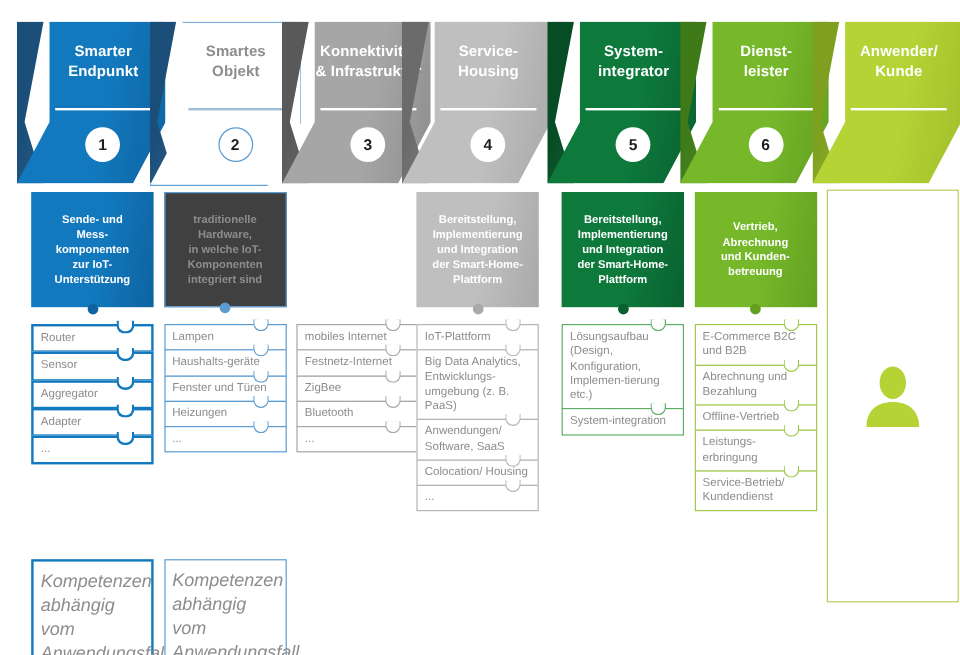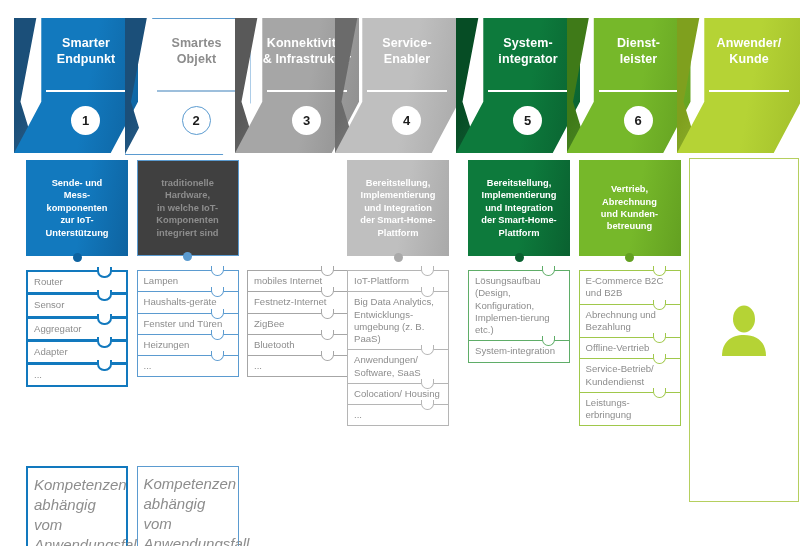--- a/index.html
+++ b/index.html
@@ -175,21 +175,21 @@
         <div class="pitem" style="border: 1px solid rgb(166, 166, 166);">Bluetooth<div class="notch" style="border-color: rgb(166, 166, 166); border-width: 0px 1px 1px;"></div></div>
         <div class="pitem" style="border: 1px solid rgb(166, 166, 166);">...<div class="notch" style="border-color: rgb(166, 166, 166); border-width: 0px 1px 1px;"></div></div>
       </div>
     </div>
     <div class="col" style="left: 335px;">
       <div class="chev-wrap">
         <div class="chev-wedge" style="background: linear-gradient(120deg, rgb(107, 107, 107) 0%, rgb(107, 107, 107) 55%, rgb(127, 127, 127) 100%);"></div>
         <div class="chev-body" style="background: linear-gradient(100deg, rgb(191, 191, 191) 0%, rgb(191, 191, 191) 58%, rgb(169, 169, 169) 100%);"></div>
         <div class="chev-label" style="color: rgb(255, 255, 255);">
           <div>Service-</div>
-          <div>Enabler</div>
+          <div>Housing</div>
         </div>
         <div class="chev-rule" style="background: rgb(255, 255, 255);"></div>
         <div class="num-circle">4</div>
       </div>
       <div class="desc" style="color: rgb(255, 255, 255); background: linear-gradient(100deg, rgb(191, 191, 191) 0%, rgb(191, 191, 191) 55%, rgb(169, 169, 169) 100%);">
         <div class="desc-text">
           <div>Bereitstellung,</div>
           <div>Implementierung</div>
           <div>und Integration</div>
           <div>der Smart-Home-</div>
@@ -248,22 +248,22 @@
           <div>Abrechnung</div>
           <div>und Kunden-</div>
           <div>betreuung</div>
         </div>
         <div class="desc-knob" style="background: rgb(99, 160, 33);"></div>
       </div>
       <div class="plist" style="top: 270px;">
         <div class="pitem" style="border: 1px solid rgb(160, 200, 75);">E-Commerce B2C und B2B<div class="notch" style="border-color: rgb(160, 200, 75); border-width: 0px 1px 1px;"></div></div>
         <div class="pitem" style="border: 1px solid rgb(160, 200, 75);">Abrechnung und Bezahlung<div class="notch" style="border-color: rgb(160, 200, 75); border-width: 0px 1px 1px;"></div></div>
         <div class="pitem" style="border: 1px solid rgb(160, 200, 75);">Offline-Vertrieb<div class="notch" style="border-color: rgb(160, 200, 75); border-width: 0px 1px 1px;"></div></div>
+        <div class="pitem" style="border: 1px solid rgb(160, 200, 75);">Leistungs-erbringung<div class="notch" style="border-color: rgb(160, 200, 75); border-width: 0px 1px 1px;"></div></div>
         <div class="pitem" style="border: 1px solid rgb(160, 200, 75);">Service-Betrieb/ Kundendienst<div class="notch" style="border-color: rgb(160, 200, 75); border-width: 0px 1px 1px;"></div></div>
-        <div class="pitem" style="border: 1px solid rgb(160, 200, 75);">Leistungs-erbringung<div class="notch" style="border-color: rgb(160, 200, 75); border-width: 0px 1px 1px;"></div></div>
       </div>
     </div>
     <div class="col" style="left: 677px;">
       <div class="chev-wrap">
         <div class="chev-wedge" style="background: linear-gradient(120deg, rgb(127, 160, 30) 0%, rgb(127, 160, 30) 55%, rgb(147, 180, 50) 100%);"></div>
         <div class="chev-body" style="background: linear-gradient(100deg, rgb(181, 211, 53) 0%, rgb(181, 211, 53) 58%, rgb(162, 191, 43) 100%);"></div>
         <div class="chev-label" style="color: rgb(255, 255, 255);">
           <div>Anwender/</div>
           <div>Kunde</div>
         </div>

